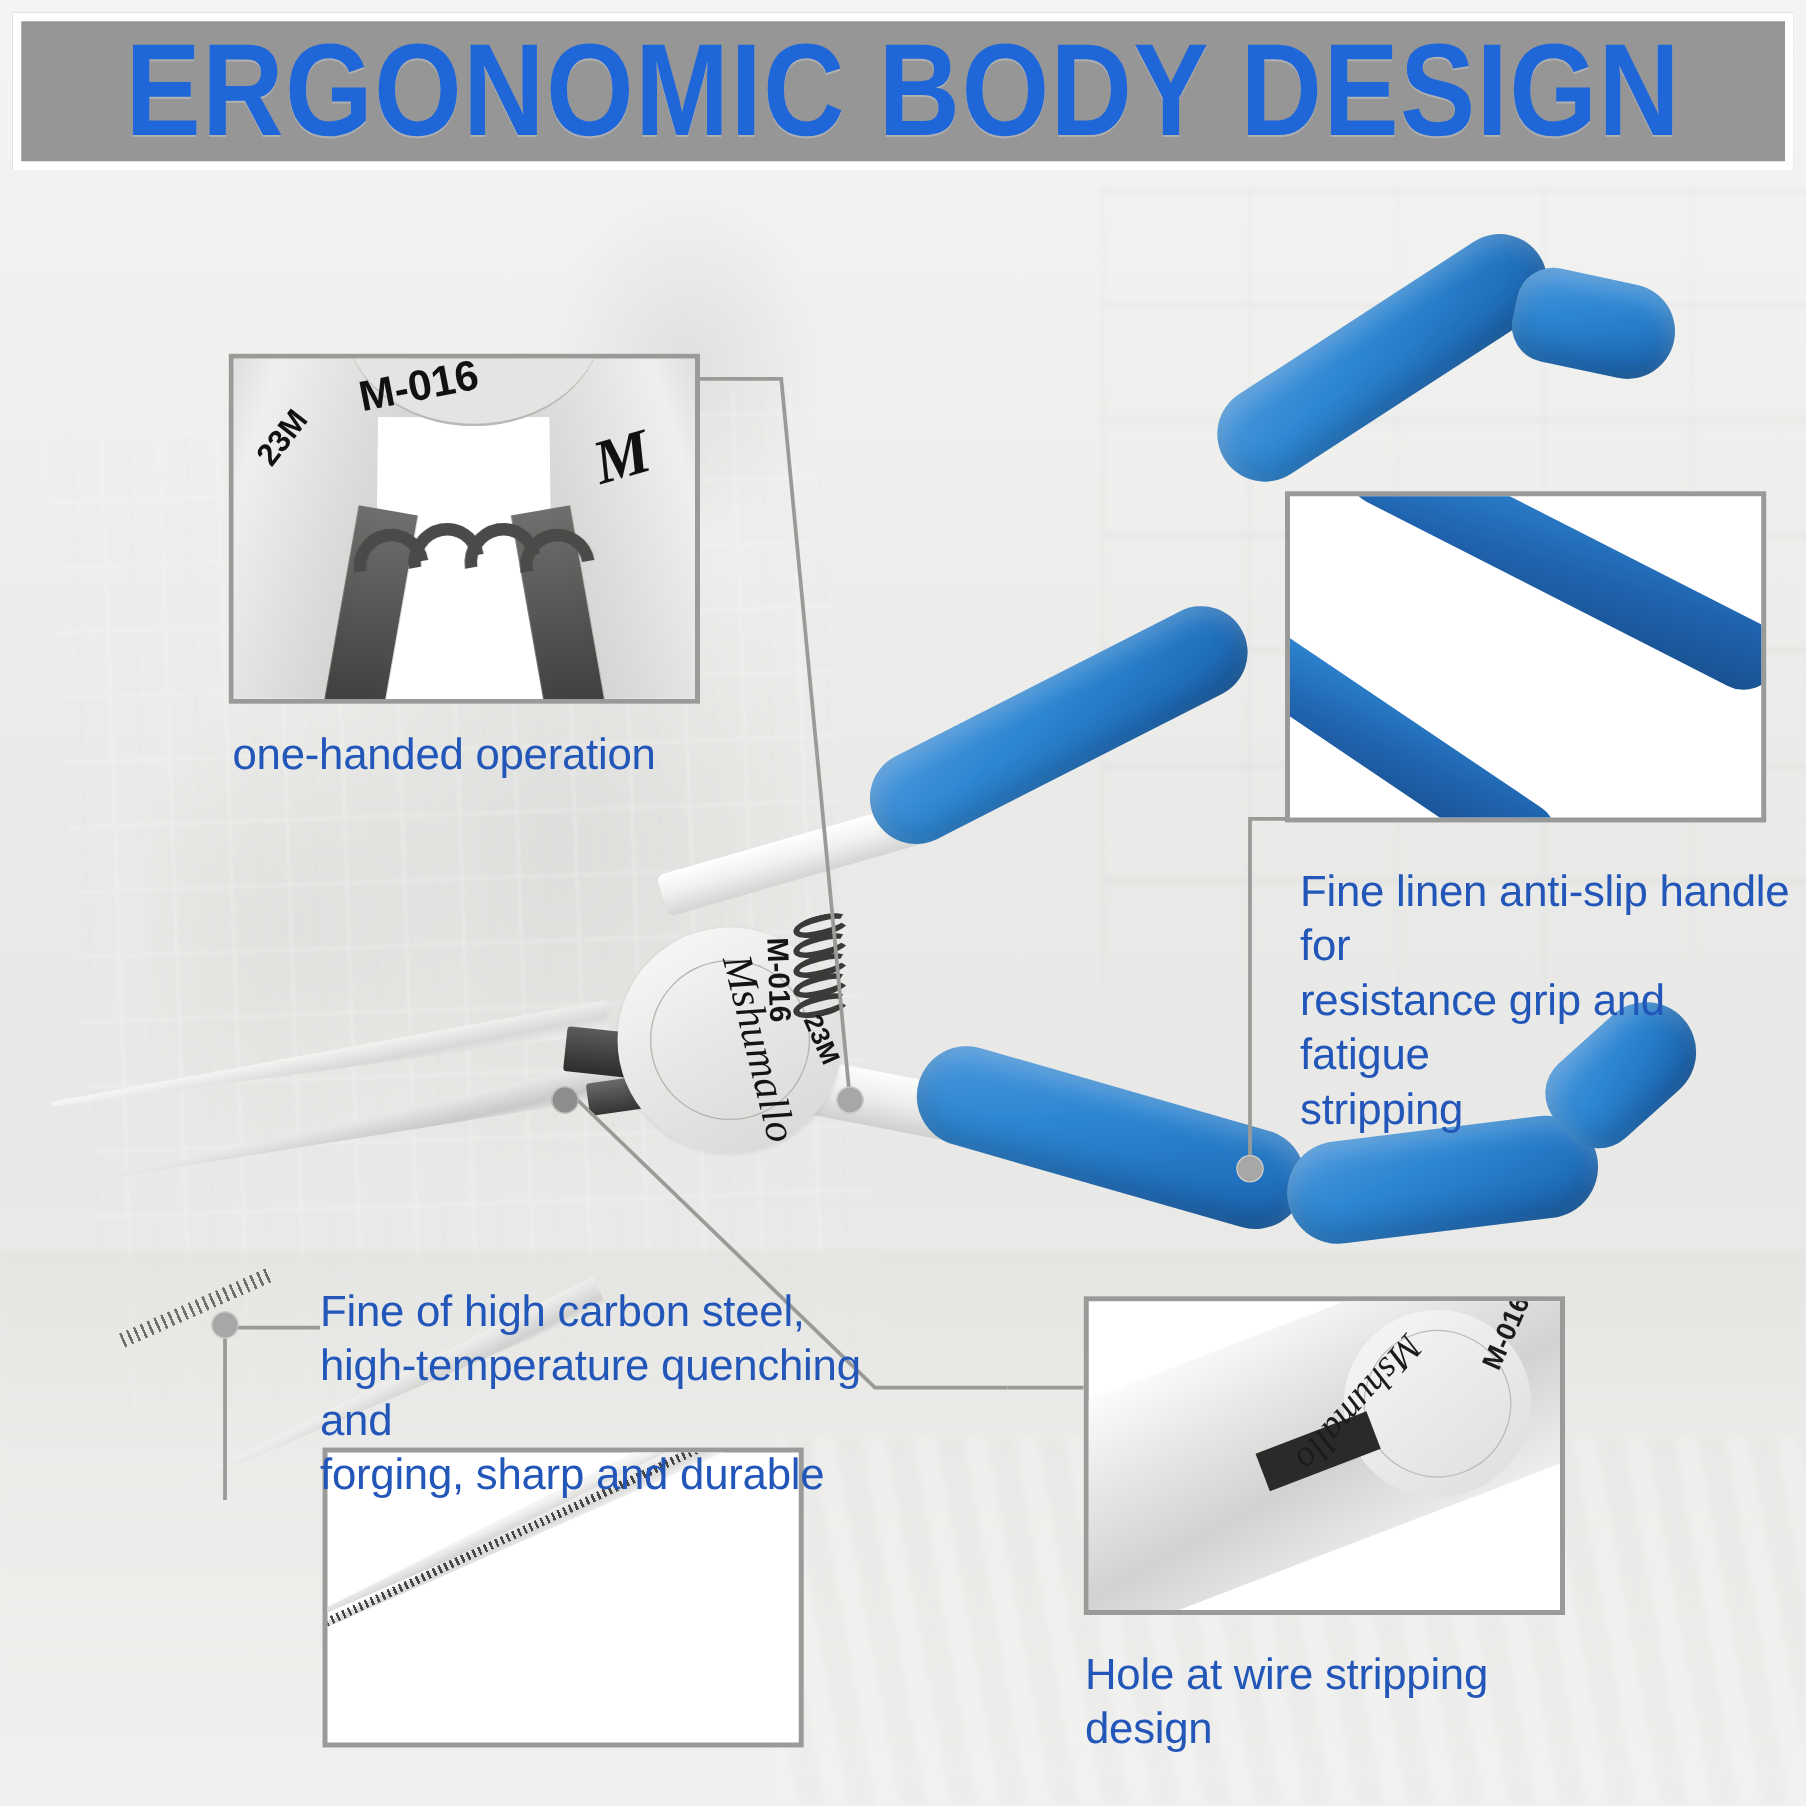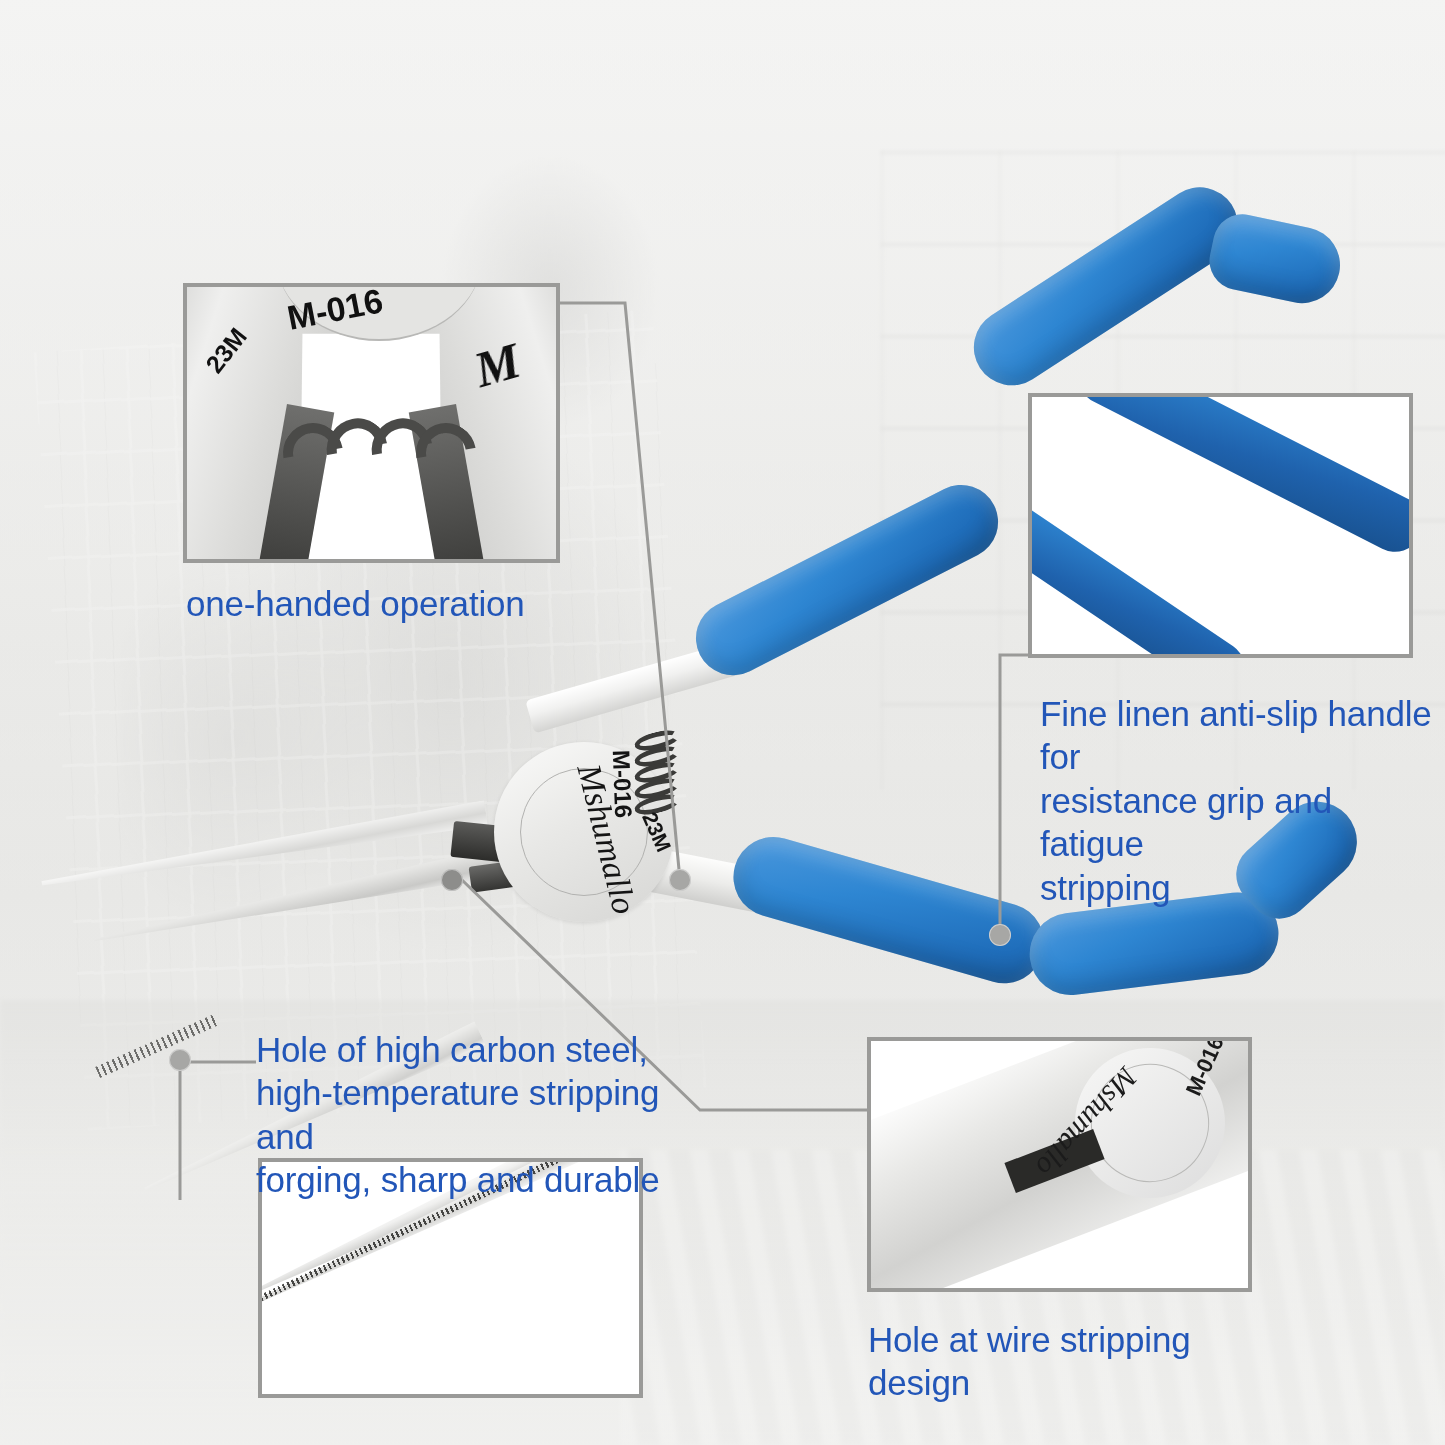--- a/index.html
+++ b/index.html
@@ -304,20 +304,23 @@
 <div id="stage">
 
   <div class="bg-base"></div>
   <div class="bg-person"></div>
   <div class="bg-plaid"></div>
   <div class="bg-shelf"></div>
   <div class="bg-bench"></div>
   <div class="bg-bench2"></div>
   <div class="bg-wash"></div>
 
+  <div class="banner">
+    <div class="banner-title">ERGONOMIC BODY DESIGN</div>
+  </div>
 
   <svg class="leaders" width="1445" height="1445">
 
     <polyline points="560,303 625,303 680,880" fill="none" stroke="#9a9a98" stroke-width="3"></polyline>
 
     <polyline points="1028,655 1000,655 1000,935" fill="none" stroke="#9a9a98" stroke-width="3"></polyline>
 
     <polyline points="256,1062 180,1062 180,1200" fill="none" stroke="#9a9a98" stroke-width="3"></polyline>
     <polyline points="462,880 700,1110 806,1110" fill="none" stroke="#9a9a98" stroke-width="3"></polyline>
 
@@ -402,22 +405,22 @@
     <div>one-handed operation</div>
   </div>
 
   <div class="callout" id="callout-handle">
     <div>Fine linen anti-slip handle for</div>
     <div>resistance grip and fatigue</div>
     <div>stripping</div>
   </div>
 
   <div class="callout" id="callout-steel">
-    <div>Hole of high carbon steel,</div>
-    <div>high-temperature stripping and</div>
+    <div>Fine of high carbon steel,</div>
+    <div>high-temperature quenching and</div>
     <div>forging, sharp and durable</div>
   </div>
 
   <div class="callout" id="callout-hole">
     <div>Hole at wire stripping design</div>
   </div>
 
 </div>
 
 </body></html>

